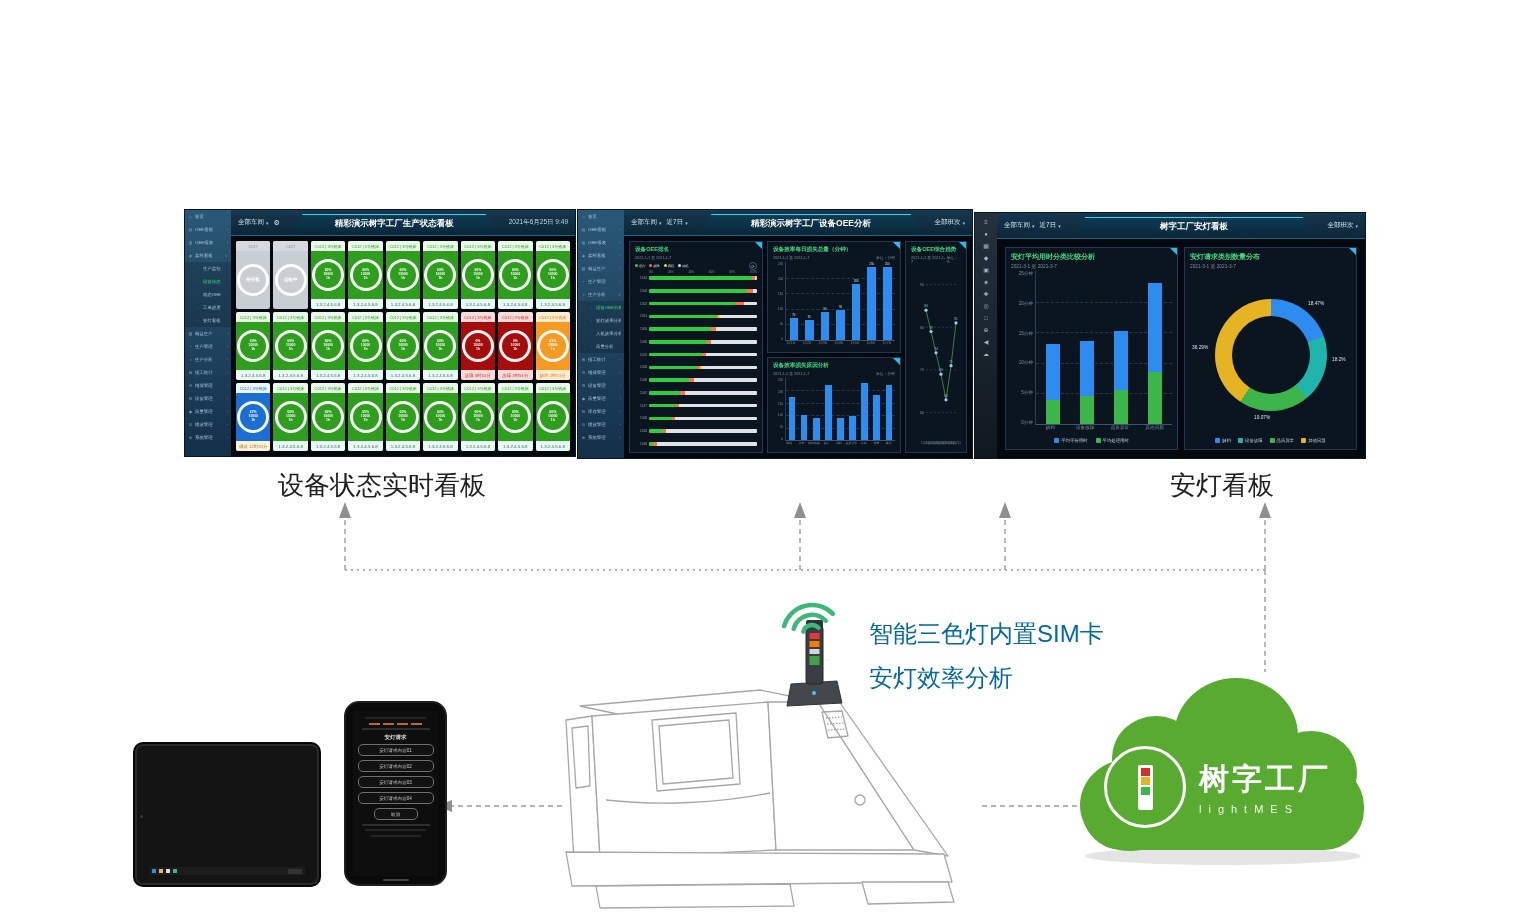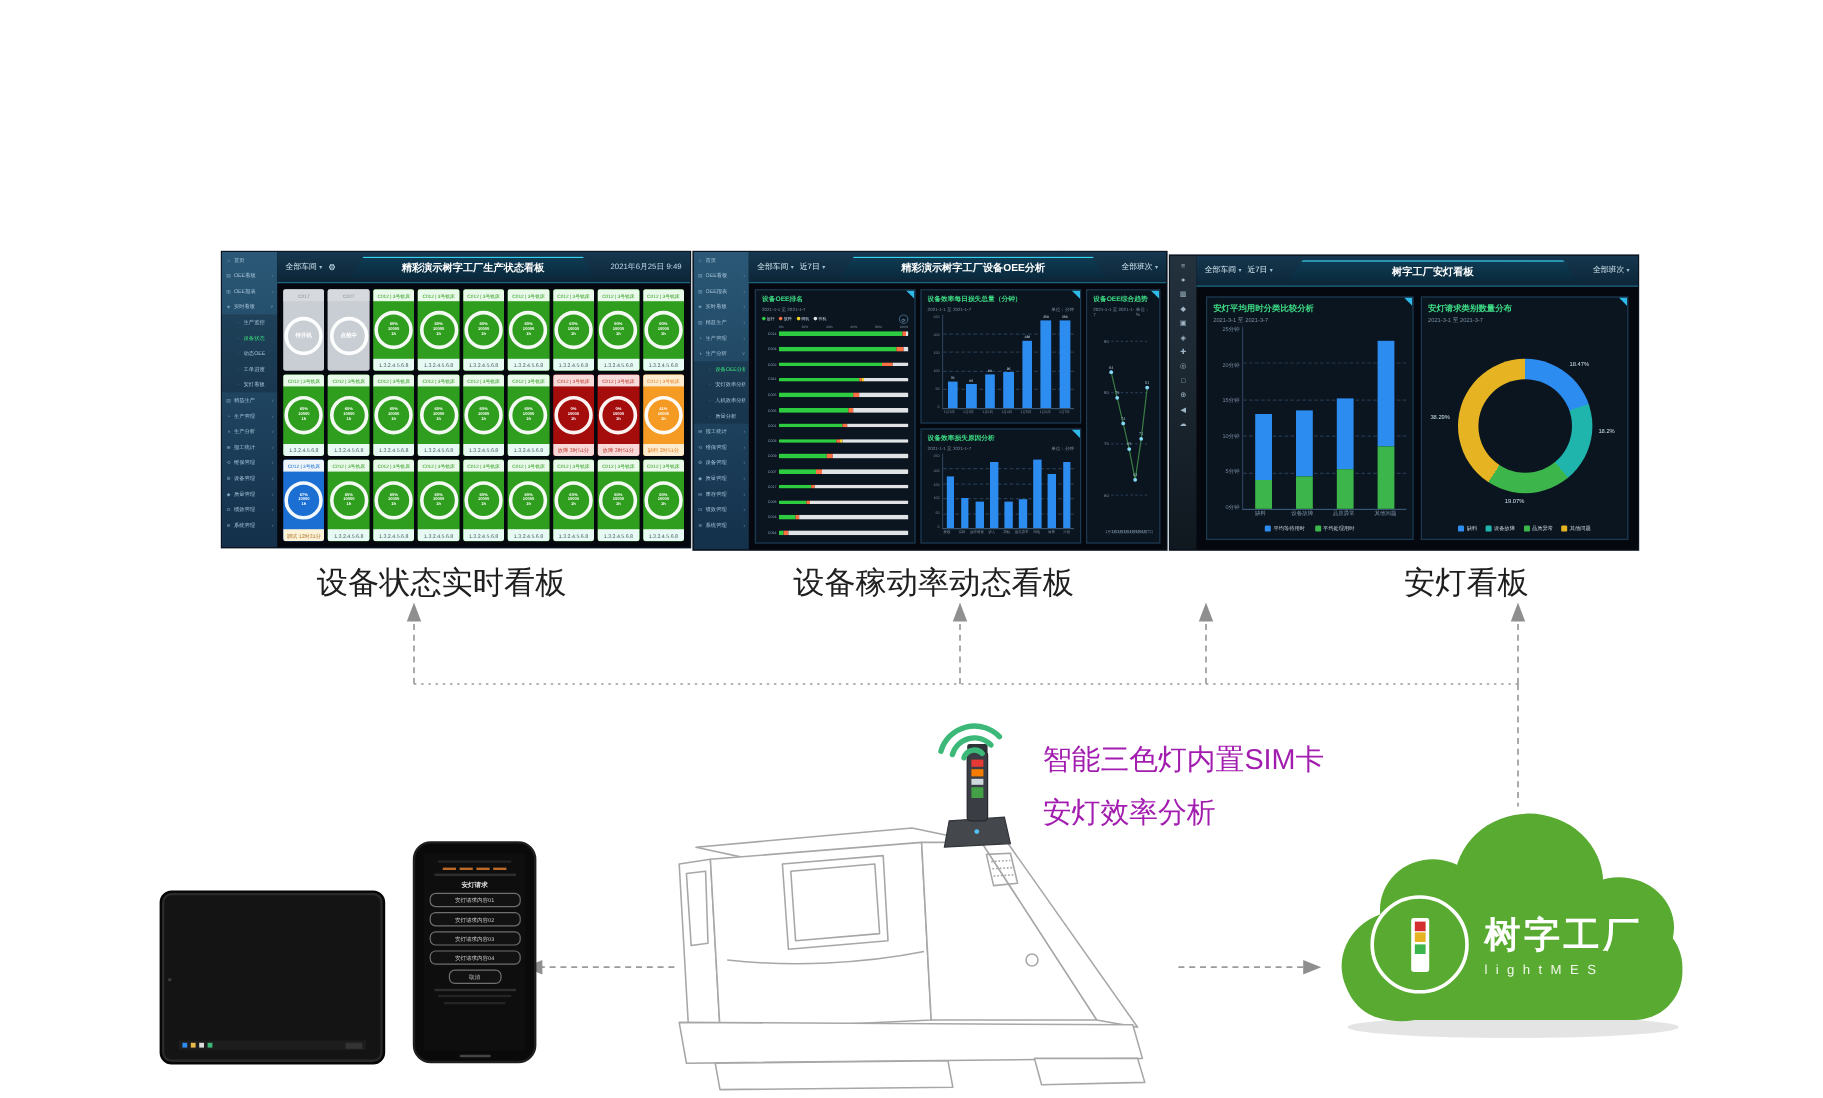--- a/index.html
+++ b/index.html
@@ -96,22 +96,22 @@
 
   
   .dn-ring{position:absolute;left:50%;top:48%;transform:translate(-50%,-50%);width:112px;height:112px;border-radius:50%;}
   .dn-ring::after{content:"";position:absolute;left:17px;top:17px;right:17px;bottom:17px;background:#0b1520;border-radius:50%;}
   .dlab{position:absolute;font-size:4.8px;color:#cfe3f0;white-space:nowrap;}
   .dl0{left:118px;top:30px;} .dl1{left:142px;top:86px;} .dl2{left:64px;top:144px;} .dl3{left:2px;top:74px;}
   .dn-legend{position:absolute;left:0;right:0;bottom:2px;display:flex;justify-content:center;gap:7px;font-size:4.4px;color:#c6d5e2;}
 
   
   .caption{position:absolute;top:468px;font-size:26px;color:#1f1f1f;white-space:nowrap;transform:translateX(-50%);}
-  #cap1{left:368px;} #cap2{left:778px;} #cap3{left:1222px;}
-  #machine-note{position:absolute;left:869px;top:612px;font-size:24px;color:#a21caf;line-height:44px;white-space:nowrap;}
+  #cap1{left:382px;} #cap2{left:778px;} #cap3{left:1222px;}
+  #machine-note{position:absolute;left:869px;top:612px;font-size:24px;color:#0369a1;line-height:44px;white-space:nowrap;}
 
   
   .overlay{position:absolute;left:0;top:0;width:1519px;height:915px;pointer-events:none;}
 
   
   #tablet{position:absolute;left:133px;top:742px;width:184px;height:141px;background:#141414;border-radius:10px;border:2px solid #060606;box-shadow:inset 0 0 0 2px #2a2a2a;}
   .tb-cam{position:absolute;left:5px;top:50%;width:3px;height:3px;border-radius:50%;background:#3a3a3a;}
   .tb-screen{position:absolute;left:13px;right:13px;top:9px;bottom:9px;background:#131313;border:1px solid #2e2e2e;display:flex;flex-wrap:wrap;justify-content:center;align-content:center;gap:9px 13px;padding:0 4px 8px;}
   .tb-btn{width:64px;height:22px;background:transparent;border:1.5px solid #e4e4e4;border-radius:8px;color:#fff;font-size:10.5px;display:flex;align-items:center;justify-content:center;font-family:inherit;white-space:nowrap;}
   .tb-task{position:absolute;left:14px;right:14px;bottom:10px;height:8px;background:#1d1d1d;display:flex;align-items:center;gap:3px;padding:0 3px;}
@@ -124,21 +124,21 @@
   .ph-status{width:72%;height:2px;background:#242424;flex:none;}
   .ph-tabs{display:flex;gap:3px;flex:none;}
   .ph-tabs b{width:11px;height:2px;background:#b96a28;}
   .ph-line{width:80%;height:2px;background:#2e2e2e;flex:none;}
   .ph-title{font-size:5.5px;color:#ddd;font-weight:bold;flex:none;}
   .ph-pill{width:74px;height:10px;border:1px solid #6f6f6f;border-radius:5px;color:#c9c9c9;font-size:4.6px;display:flex;align-items:center;justify-content:center;background:rgba(255,255,255,.02);flex:none;white-space:nowrap;}
   .ph-pill.cancel{width:42px;}
   .ph-home{position:absolute;bottom:3px;left:50%;transform:translateX(-50%);width:26px;height:2.5px;background:#444;border-radius:2px;}
 
   
-  #cloud{position:absolute;left:1106px;top:658px;width:306px;height:222px;}
+  #cloud{position:absolute;left:1068px;top:658px;width:306px;height:222px;}
   .cloud-row{position:absolute;left:36px;top:88px;display:flex;align-items:center;gap:13px;}
   .logo-ring{width:76px;height:76px;border:3.5px solid #fff;border-radius:50%;display:flex;align-items:center;justify-content:center;flex:none;}
   .mini-tower{width:15px;height:42px;background:#fff;border-radius:2px;display:flex;flex-direction:column;align-items:center;padding-top:3px;gap:1.5px;}
   .mini-tower b{width:9px;flex:none;display:block;}
   .mt-r{height:8px;background:#d32f2f;} .mt-y{height:8px;background:#e6b422;} .mt-g{height:8px;background:#3cb54a;}
   .cloud-text .brand{font-size:30px;font-weight:bold;color:#fff;letter-spacing:3px;white-space:nowrap;}
   .cloud-text .sub{font-size:11px;color:#f2f8ec;letter-spacing:7px;margin-top:3px;white-space:nowrap;}
 </style>
 </head>
 <body>
@@ -1088,21 +1088,20 @@
                 <text x="40" y="178" text-anchor="middle" font-size="3.2" fill="#7b8ea0">1月6日</text>
                 <text x="45" y="178" text-anchor="middle" font-size="3.2" fill="#7b8ea0">1月7日</text>
               </svg>
             </div>
         </div>
       </div>
     </div>
   </div>
 
   <div class="caption" id="cap1">设备状态实时看板</div>
-  <div class="caption" id="cap2">设备稼动率动态看板</div>
   <div class="caption" id="cap3">安灯看板</div>
 
   <svg class="overlay" viewBox="0 0 1519 915">
     <g stroke="#9b9b9b" stroke-width="1.4" fill="none">
       <path d="M345,570 V514" stroke-dasharray="5 4"></path>
       <path d="M800,570 V514" stroke-dasharray="5 4"></path>
       <path d="M1005,570 V514" stroke-dasharray="5 4"></path>
       <path d="M1265,570 V514" stroke-dasharray="5 4"></path>
       <path d="M345,570 H1265" stroke-dasharray="2 4"></path>
       <path d="M1265,570 V672" stroke-dasharray="5 4"></path>

